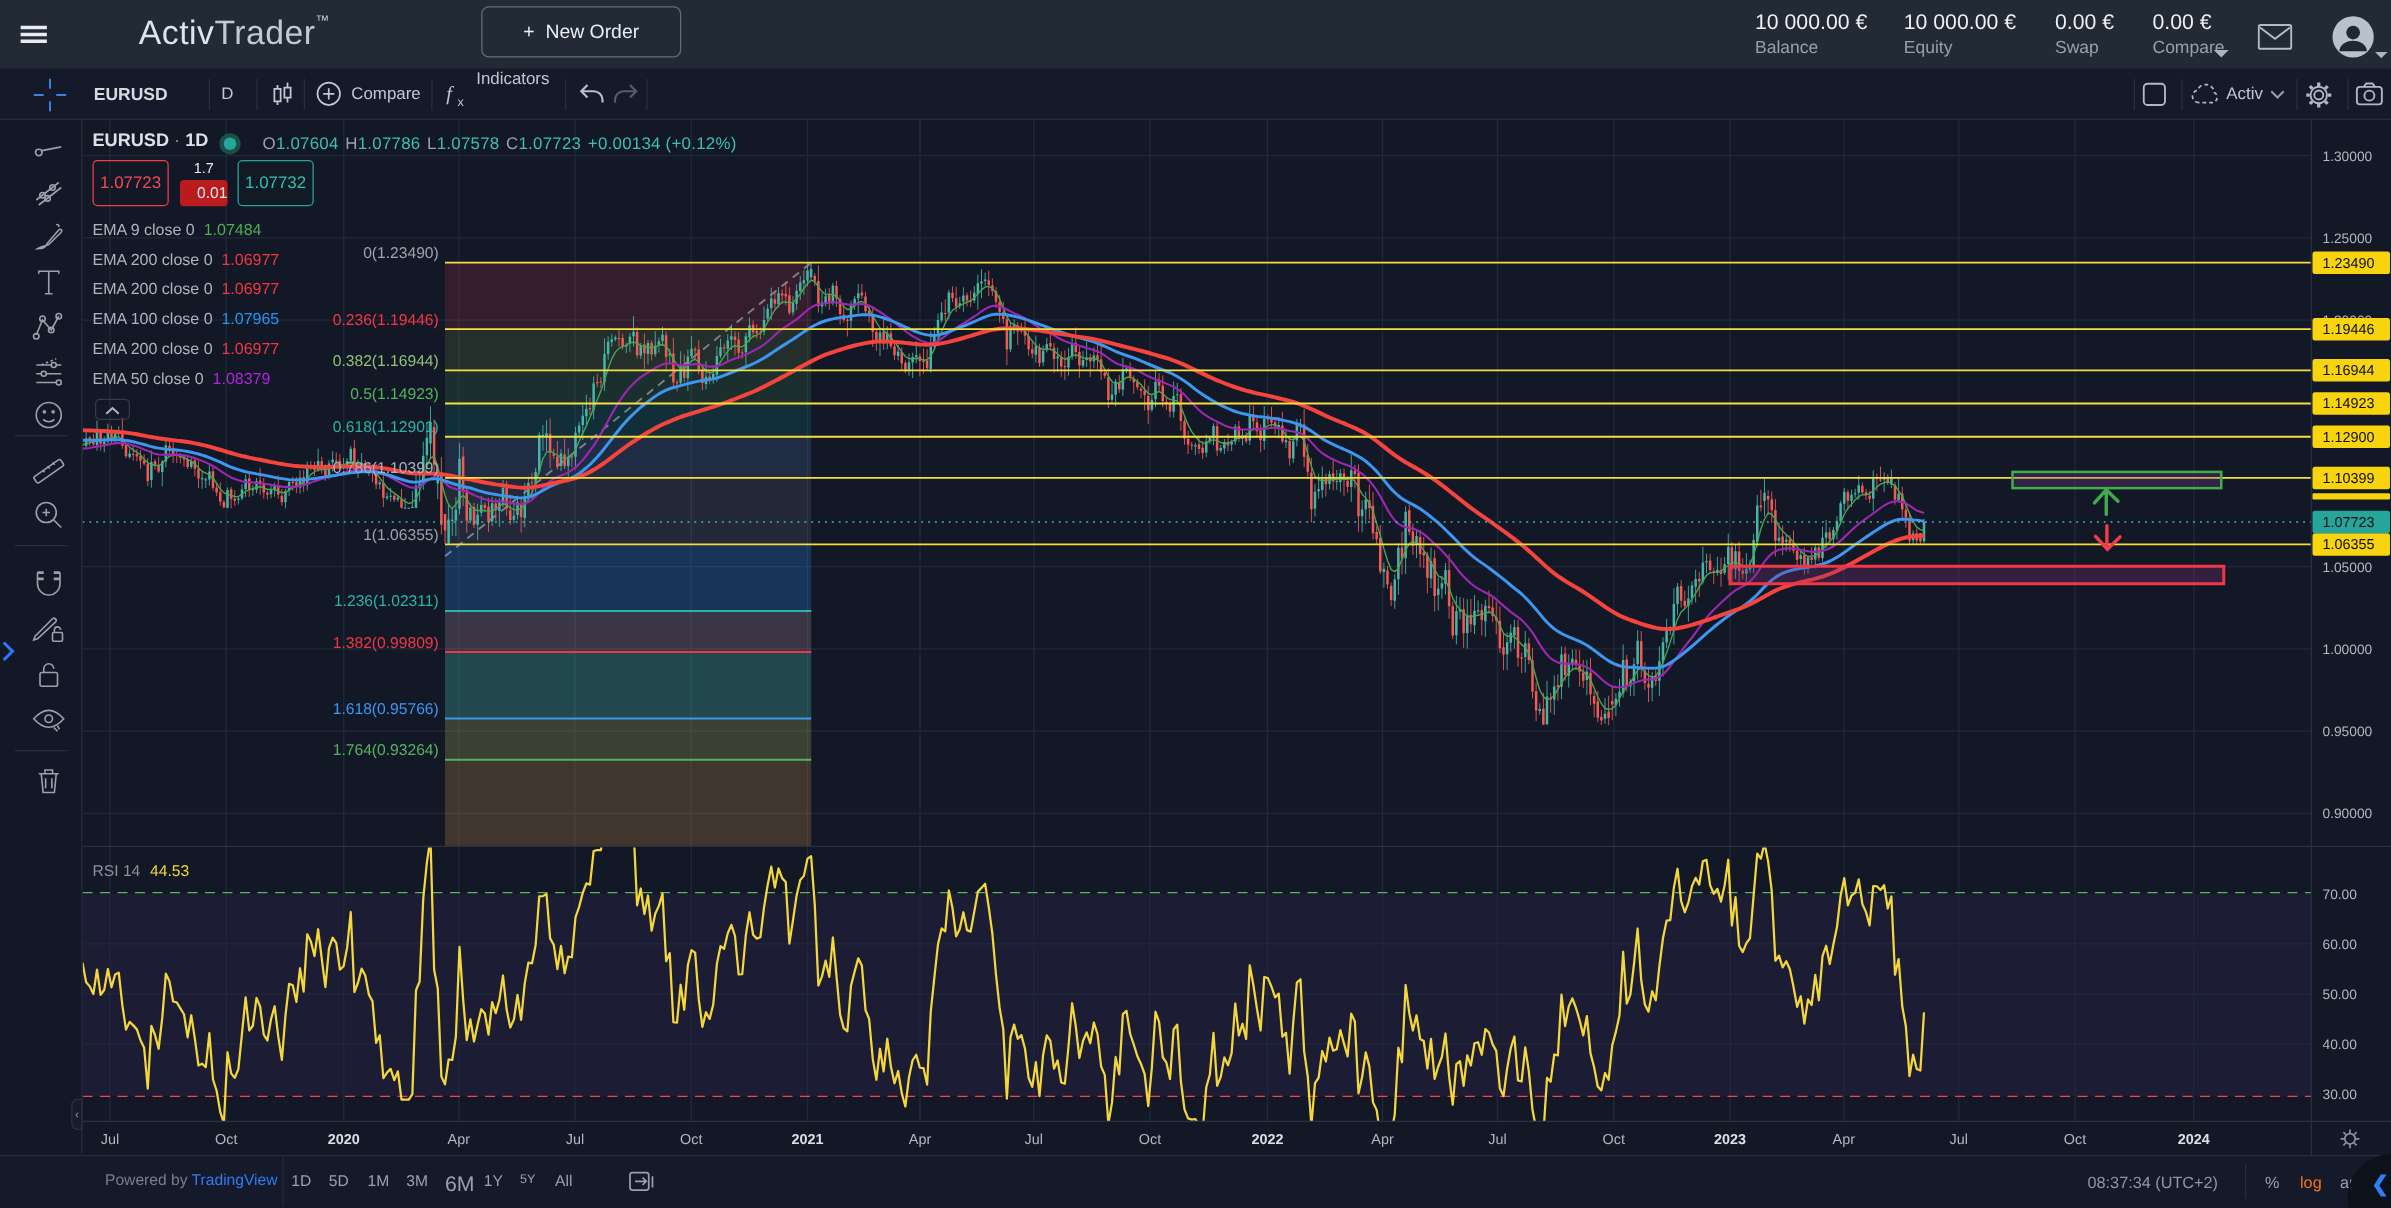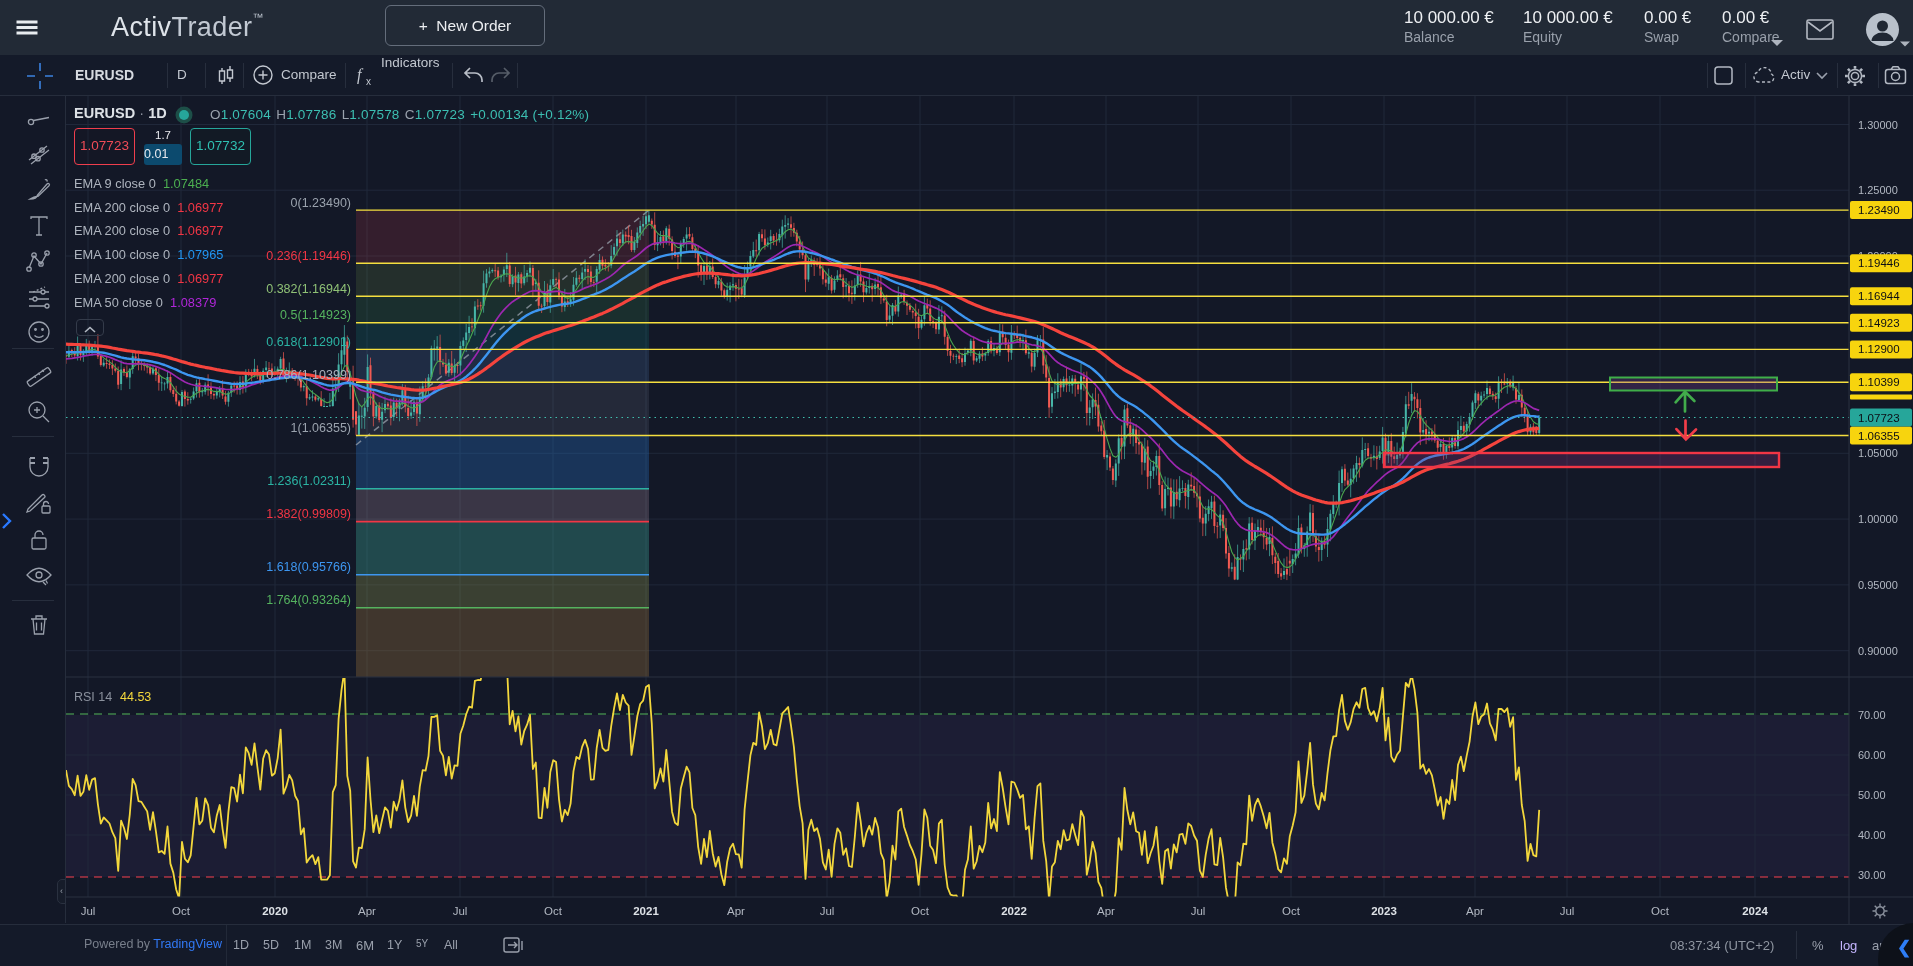--- a/index.html
+++ b/index.html
@@ -339,46 +339,46 @@
 <div class="abs" style="left:57px;top:783px;width:9px;height:25px;background:#161c2a;border:1px solid #2a3140;border-radius:5px 0 0 5px;color:#9aa0ac;font-size:9px;line-height:23px;text-align:center">‹</div>
 </div>
 <div class="abs" style="left:74px;top:105px;font-size:14.5px;font-weight:bold;color:#dde1e6">EURUSD <span style="color:#8b919d;font-weight:normal">·</span> 1D</div>
 <svg class="abs" style="left:174px;top:105px" width="20" height="20">
       <circle cx="10" cy="10" r="8.5" fill="#1d4f48"></circle>
       <circle cx="10" cy="10" r="5" fill="#26a69a"></circle>
     </svg>
 <div class="abs" style="left:210px;top:107px;font-size:13.5px;letter-spacing:0.2px"><span style="color:#9aa2ad">O</span><span style="color:#3cbfb2">1.07604</span>  <span style="color:#9aa2ad">H</span><span style="color:#3cbfb2">1.07786</span>  <span style="color:#9aa2ad">L</span><span style="color:#3cbfb2">1.07578</span>  <span style="color:#9aa2ad">C</span><span style="color:#3cbfb2">1.07723</span>  <span style="color:#3cbfb2">+0.00134 (+0.12%)</span></div>
 <div class="abs" style="left:74px;top:128px;width:61px;height:37px;border:1.5px solid #ef3e4d;border-radius:4px;color:#f04c57;font-size:13.5px;text-align:center;line-height:34px;background:rgba(25,20,30,0.25)">1.07723</div>
 <div class="abs" style="left:143px;top:129px;width:40px;text-align:center;font-size:11.5px;color:#e7e9ee">1.7</div>
-<div class="abs" style="left:144px;top:144px;width:38px;height:21px;background:#0c4a6e;border-radius:3px;color:#e7e9ee;font-size:12.5px;text-align:left;line-height:21px">0.01</div>
+<div class="abs" style="left:144px;top:144px;width:38px;height:21px;background:#b91c1c;border-radius:3px;color:#e7e9ee;font-size:12.5px;text-align:right;line-height:21px">0.01</div>
 <div class="abs" style="left:190px;top:128px;width:61px;height:37px;border:1.5px solid #26a69a;border-radius:4px;color:#2fc1b2;font-size:13.5px;text-align:center;line-height:34px;background:rgba(15,30,30,0.25)">1.07732</div>
 <div class="abs" style="left:74px;top:176px;font-size:12.8px;color:#aeb4be">EMA 9 close 0&nbsp;&nbsp;<span style="color:#4caf50">1.07484</span></div>
 <div class="abs" style="left:74px;top:200px;font-size:12.8px;color:#aeb4be">EMA 200 close 0&nbsp;&nbsp;<span style="color:#f23645">1.06977</span></div>
 <div class="abs" style="left:74px;top:223px;font-size:12.8px;color:#aeb4be">EMA 200 close 0&nbsp;&nbsp;<span style="color:#f23645">1.06977</span></div>
 <div class="abs" style="left:74px;top:247px;font-size:12.8px;color:#aeb4be">EMA 100 close 0&nbsp;&nbsp;<span style="color:#2196f3">1.07965</span></div>
 <div class="abs" style="left:74px;top:271px;font-size:12.8px;color:#aeb4be">EMA 200 close 0&nbsp;&nbsp;<span style="color:#f23645">1.06977</span></div>
 <div class="abs" style="left:74px;top:295px;font-size:12.8px;color:#aeb4be">EMA 50 close 0&nbsp;&nbsp;<span style="color:#b026d8">1.08379</span></div>
 <div class="abs" style="left:76px;top:319px;width:28px;height:17px;border:1px solid #343b4a;border-radius:4px;text-align:center"><svg width="12" height="8" style="margin-top:4px">
         <path d="M1 6l5-4.5L11 6" stroke="#b2b8c2" stroke-width="1.6" fill="none"></path>
       </svg></div>
 <div id="bottom">
 <div class="abs" style="left:84px;top:12px;font-size:12.5px;color:#787f8b">Powered by <span style="color:#3179f5">TradingView</span></div>
 <div class="vd" style="left:226px;top:0px;height:42px;background:#222938"></div>
 <div class="abs" style="left:233px;top:13px;font-size:12.5px;color:#9aa0ac">1D</div>
 <div class="abs" style="left:263px;top:13px;font-size:12.5px;color:#9aa0ac">5D</div>
 <div class="abs" style="left:294px;top:13px;font-size:12.5px;color:#9aa0ac">1M</div>
 <div class="abs" style="left:325px;top:13px;font-size:12.5px;color:#9aa0ac">3M</div>
-<div class="abs" style="left:356px;top:13px;font-size:13px;color:#9aa0ac">6M</div>
+<div class="abs" style="left:356px;top:13px;font-size:17px;color:#9aa0ac">6M</div>
 <div class="abs" style="left:387px;top:13px;font-size:12.5px;color:#9aa0ac">1Y</div>
 <div class="abs" style="left:416px;top:13px;font-size:10px;color:#9aa0ac">5Y</div>
 <div class="abs" style="left:444px;top:13px;font-size:12.5px;color:#9aa0ac">All</div>
 <svg class="abs" style="left:502px;top:10px" width="22" height="20">
         <rect x="2" y="3" width="15" height="14" rx="2" stroke="#9aa0ac" stroke-width="1.4" fill="none"></rect>
         <path d="M20 6v9M6 10h9M12 7l3 3-3 3" stroke="#9aa0ac" stroke-width="1.4" fill="none"></path>
       </svg>
 <div class="abs" style="left:1670px;top:13px;font-size:13px;color:#8f96a1">08:37:34 (UTC+2)</div>
 <div class="vd" style="left:1796px;top:6px;height:28px"></div>
 <div class="abs" style="left:1812px;top:13px;font-size:13px;color:#9aa0ac">%</div>
-<div class="abs" style="left:1840px;top:13px;font-size:13px;color:#c4b5fd">log</div>
+<div class="abs" style="left:1840px;top:13px;font-size:13px;color:#f97316">log</div>
 <div class="abs" style="left:1872px;top:13px;font-size:13px;color:#9aa0ac">auto</div>
 <div class="abs" style="left:1878px;top:-2px;width:72px;height:72px;border-radius:50%;background:#0d1119"></div>
 <div class="abs" style="left:1897px;top:12px;color:#2e7ef7;font-size:17px;font-weight:bold">❮</div>
 </div>
 </div>
 </body></html>

